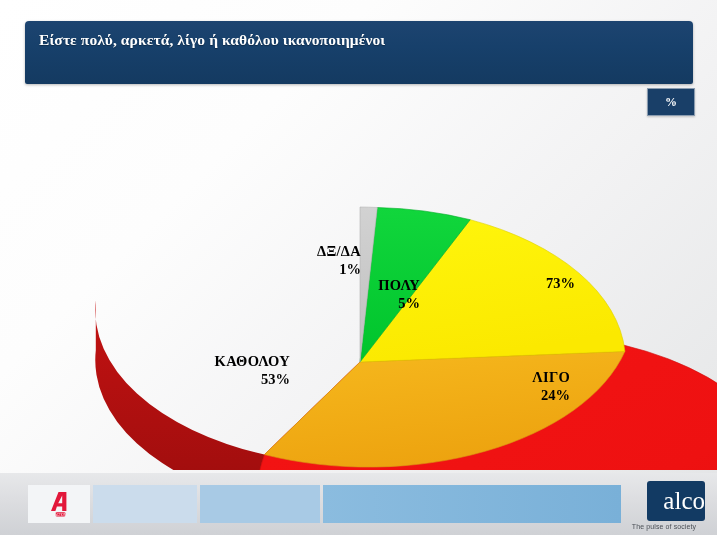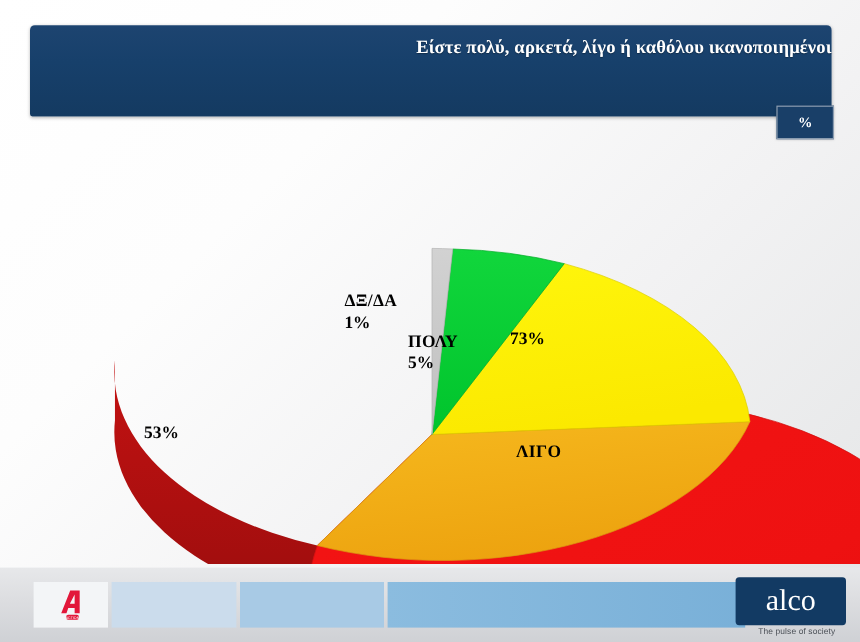--- a/index.html
+++ b/index.html
@@ -20,27 +20,26 @@
     background: linear-gradient(135deg, #ffffff 0%, #fdfdfd 30%, #f2f2f3 62%, #e8e9ea 88%, #e2e3e5 100%);
     overflow: hidden;
   }
 
   
   .title-banner {
     position: absolute;
     left: 25px;
     top: 21px;
     width: 668px;
-    height: 76px;
+    height: 63px;
     background: linear-gradient(180deg, #1d4470 0%, #17406b 40%, #143a61 100%);
     border-radius: 4px 4px 2px 2px;
     box-shadow: 0 1px 3px rgba(0,0,0,0.28);
     box-sizing: border-box;
     padding: 8px 0 0 14px;
-    text-align: right;
   }
   .title-line {
     color: #ffffff;
     font-weight: bold;
     font-size: 15.5px;
     line-height: 21px;
     letter-spacing: 0.1px;
     white-space: nowrap;
     text-shadow: 0 1px 1px rgba(0,0,0,0.35);
   }
@@ -68,21 +67,21 @@
     position: absolute;
     left: 0;
     top: 100px;
     width: 717px;
     height: 370px;
   }
   .chart-svg { display: block; }
 
   .slice-label {
     position: absolute;
-    text-align: left;
+    text-align: right;
     color: #000000;
     font-weight: bold;
     font-size: 14.5px;
     line-height: 18px;
     white-space: nowrap;
     pointer-events: none;
   }
   .slice-label .lbl-name { display: block; letter-spacing: 0.3px; }
   .slice-label .lbl-val  { display: block; }
 
@@ -119,27 +118,27 @@
     justify-content: center;
   }
   .seg-a { width: 104px; background: #cbdcec; }
   .seg-b { width: 120px; background: #a8cae5; }
   .seg-c { width: 298px; background: linear-gradient(90deg, #8bbcdf 0%, #79b0d8 100%); }
 
   .alco-box {
     position: absolute;
     right: 12px;
     top: 8px;
-    width: 92px;
+    width: 58px;
     height: 40px;
     background: #123a63;
     border-radius: 3px;
     display: flex;
     align-items: center;
-    justify-content: center;
+    justify-content: flex-end;
   }
   .alco-text {
     color: #ffffff;
     font-family: "Liberation Serif", "DejaVu Serif", serif;
     font-size: 25px;
     font-weight: normal;
     letter-spacing: 0px;
     line-height: 26px;
   }
   .alco-tag {
@@ -219,25 +218,27 @@
       <path d="M 360 262 L 264.4 354.6 A 265 155 0 0 0 624.9 251.4 Z" fill="url(#gOra)" stroke="#d99a12" stroke-width="0.6"></path>
 
       <path d="M 360 262 L 624.9 251.4 A 265 155 0 0 0 470.2 119.7 Z" fill="url(#gYel)" stroke="#ded000" stroke-width="0.6"></path>
 
       <path d="M 360 262 L 470.2 119.7 A 265 155 0 0 0 377.3 107.5 Z" fill="url(#gGrn)" stroke="#00ad27" stroke-width="0.6"></path>
 
       <path d="M 360 262 L 377.3 107.5 A 265 155 0 0 0 360.0 107.0 Z" fill="url(#gGry)" stroke="#b4b4b4" stroke-width="0.6"></path>
     </svg>
 
     <div class="slice-label lbl-katholou">
+      <span class="lbl-name">ΚΑΘΟΛΟΥ</span>
       <span class="lbl-val">53%</span>
     </div>
 
     <div class="slice-label lbl-ligo">
       <span class="lbl-name">ΛΙΓΟ</span>
+      <span class="lbl-val">24%</span>
     </div>
 
     <div class="slice-label lbl-arketa">
       <span class="lbl-val">73%</span>
     </div>
 
     <div class="slice-label lbl-poly">
       <span class="lbl-name">ΠΟΛΥ</span>
       <span class="lbl-val">5%</span>
     </div>

